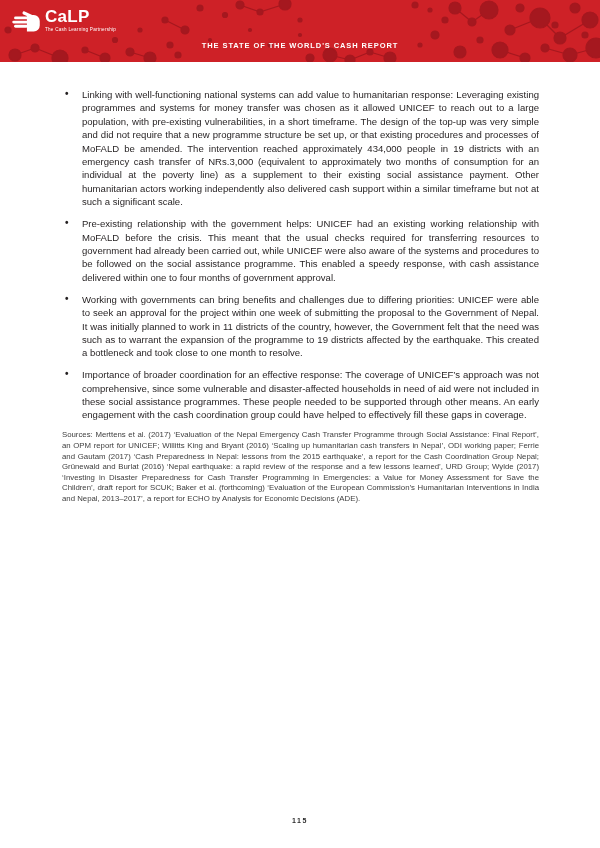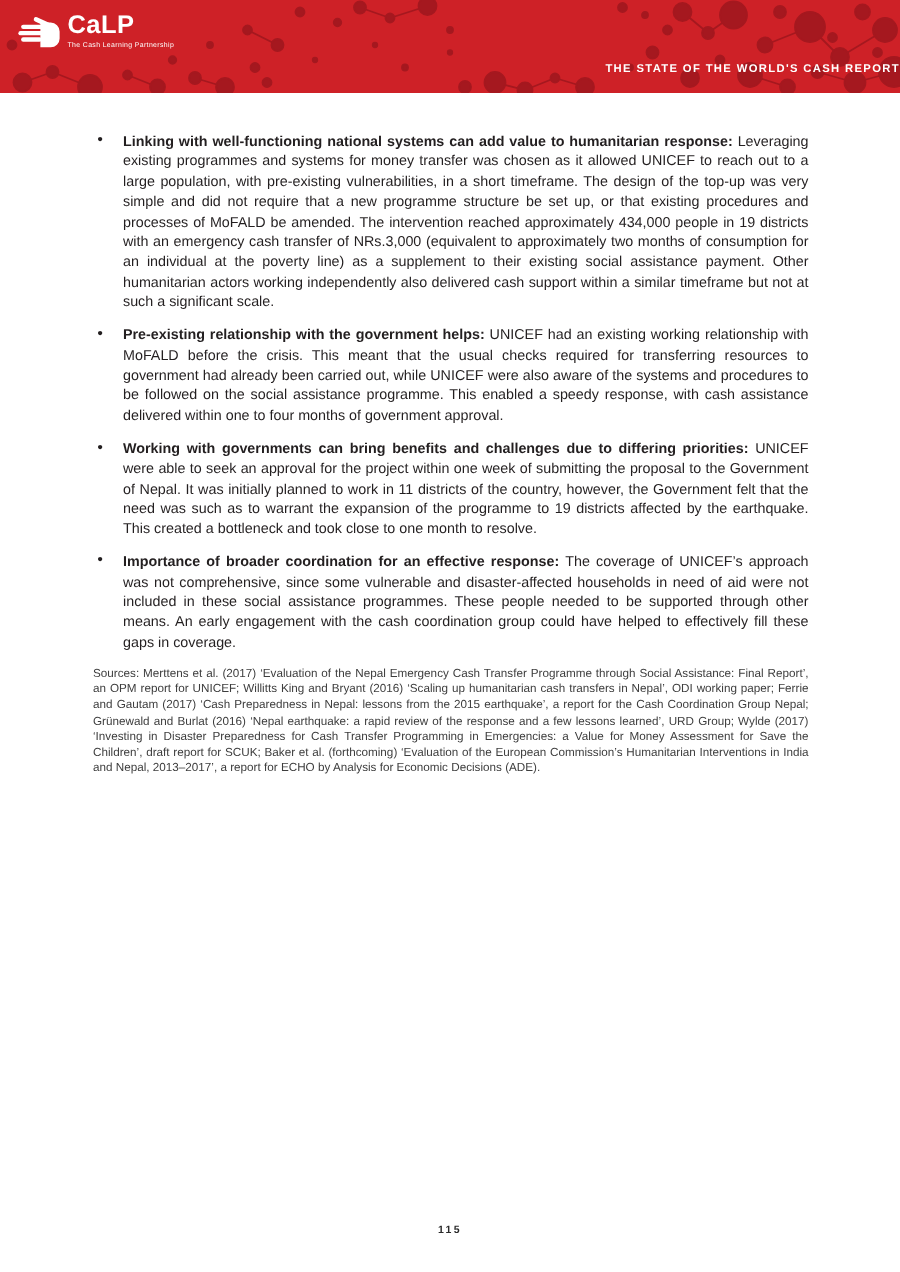--- a/index.html
+++ b/index.html
@@ -30,41 +30,41 @@
   }
   .logo .hand{margin-top:2px;}
   .logo-name{
     font-size:17px;font-weight:bold;line-height:18px;letter-spacing:0.3px;
   }
   .logo-tagline{
     font-size:4.6px;letter-spacing:0.25px;margin-top:1px;white-space:nowrap;
   }
   .banner-title{
     position:absolute;top:41px;left:0;right:0;z-index:2;
-    text-align:right;color:#ffffff;
+    text-align:center;color:#ffffff;
     font-size:7.5px;font-weight:bold;letter-spacing:0.9px;
   }
   
   .content{
     position:absolute;top:88px;left:62px;width:477px;
     color:var(--body-text);
   }
   ul.bullets{list-style:none;margin:0;padding:0;}
   li.bullet-item{
     position:relative;
     padding-left:20px;
     margin-bottom:8.5px;
     font-size:9.55px;line-height:13.4px;
     text-align:justify;
   }
   li.bullet-item .marker{
     position:absolute;left:3px;top:-1px;
     font-size:10px;font-weight:bold;
   }
-  .lead{font-weight:bold;}
+  .lead{font-weight:normal;}
   .sources{
     margin:3px 0 0 0;
     font-size:7.8px;line-height:10.6px;
     text-align:justify;
     color:var(--sources-text);
   }
   
   .page-number{
     position:absolute;bottom:24px;left:0;right:0;
     text-align:center;

